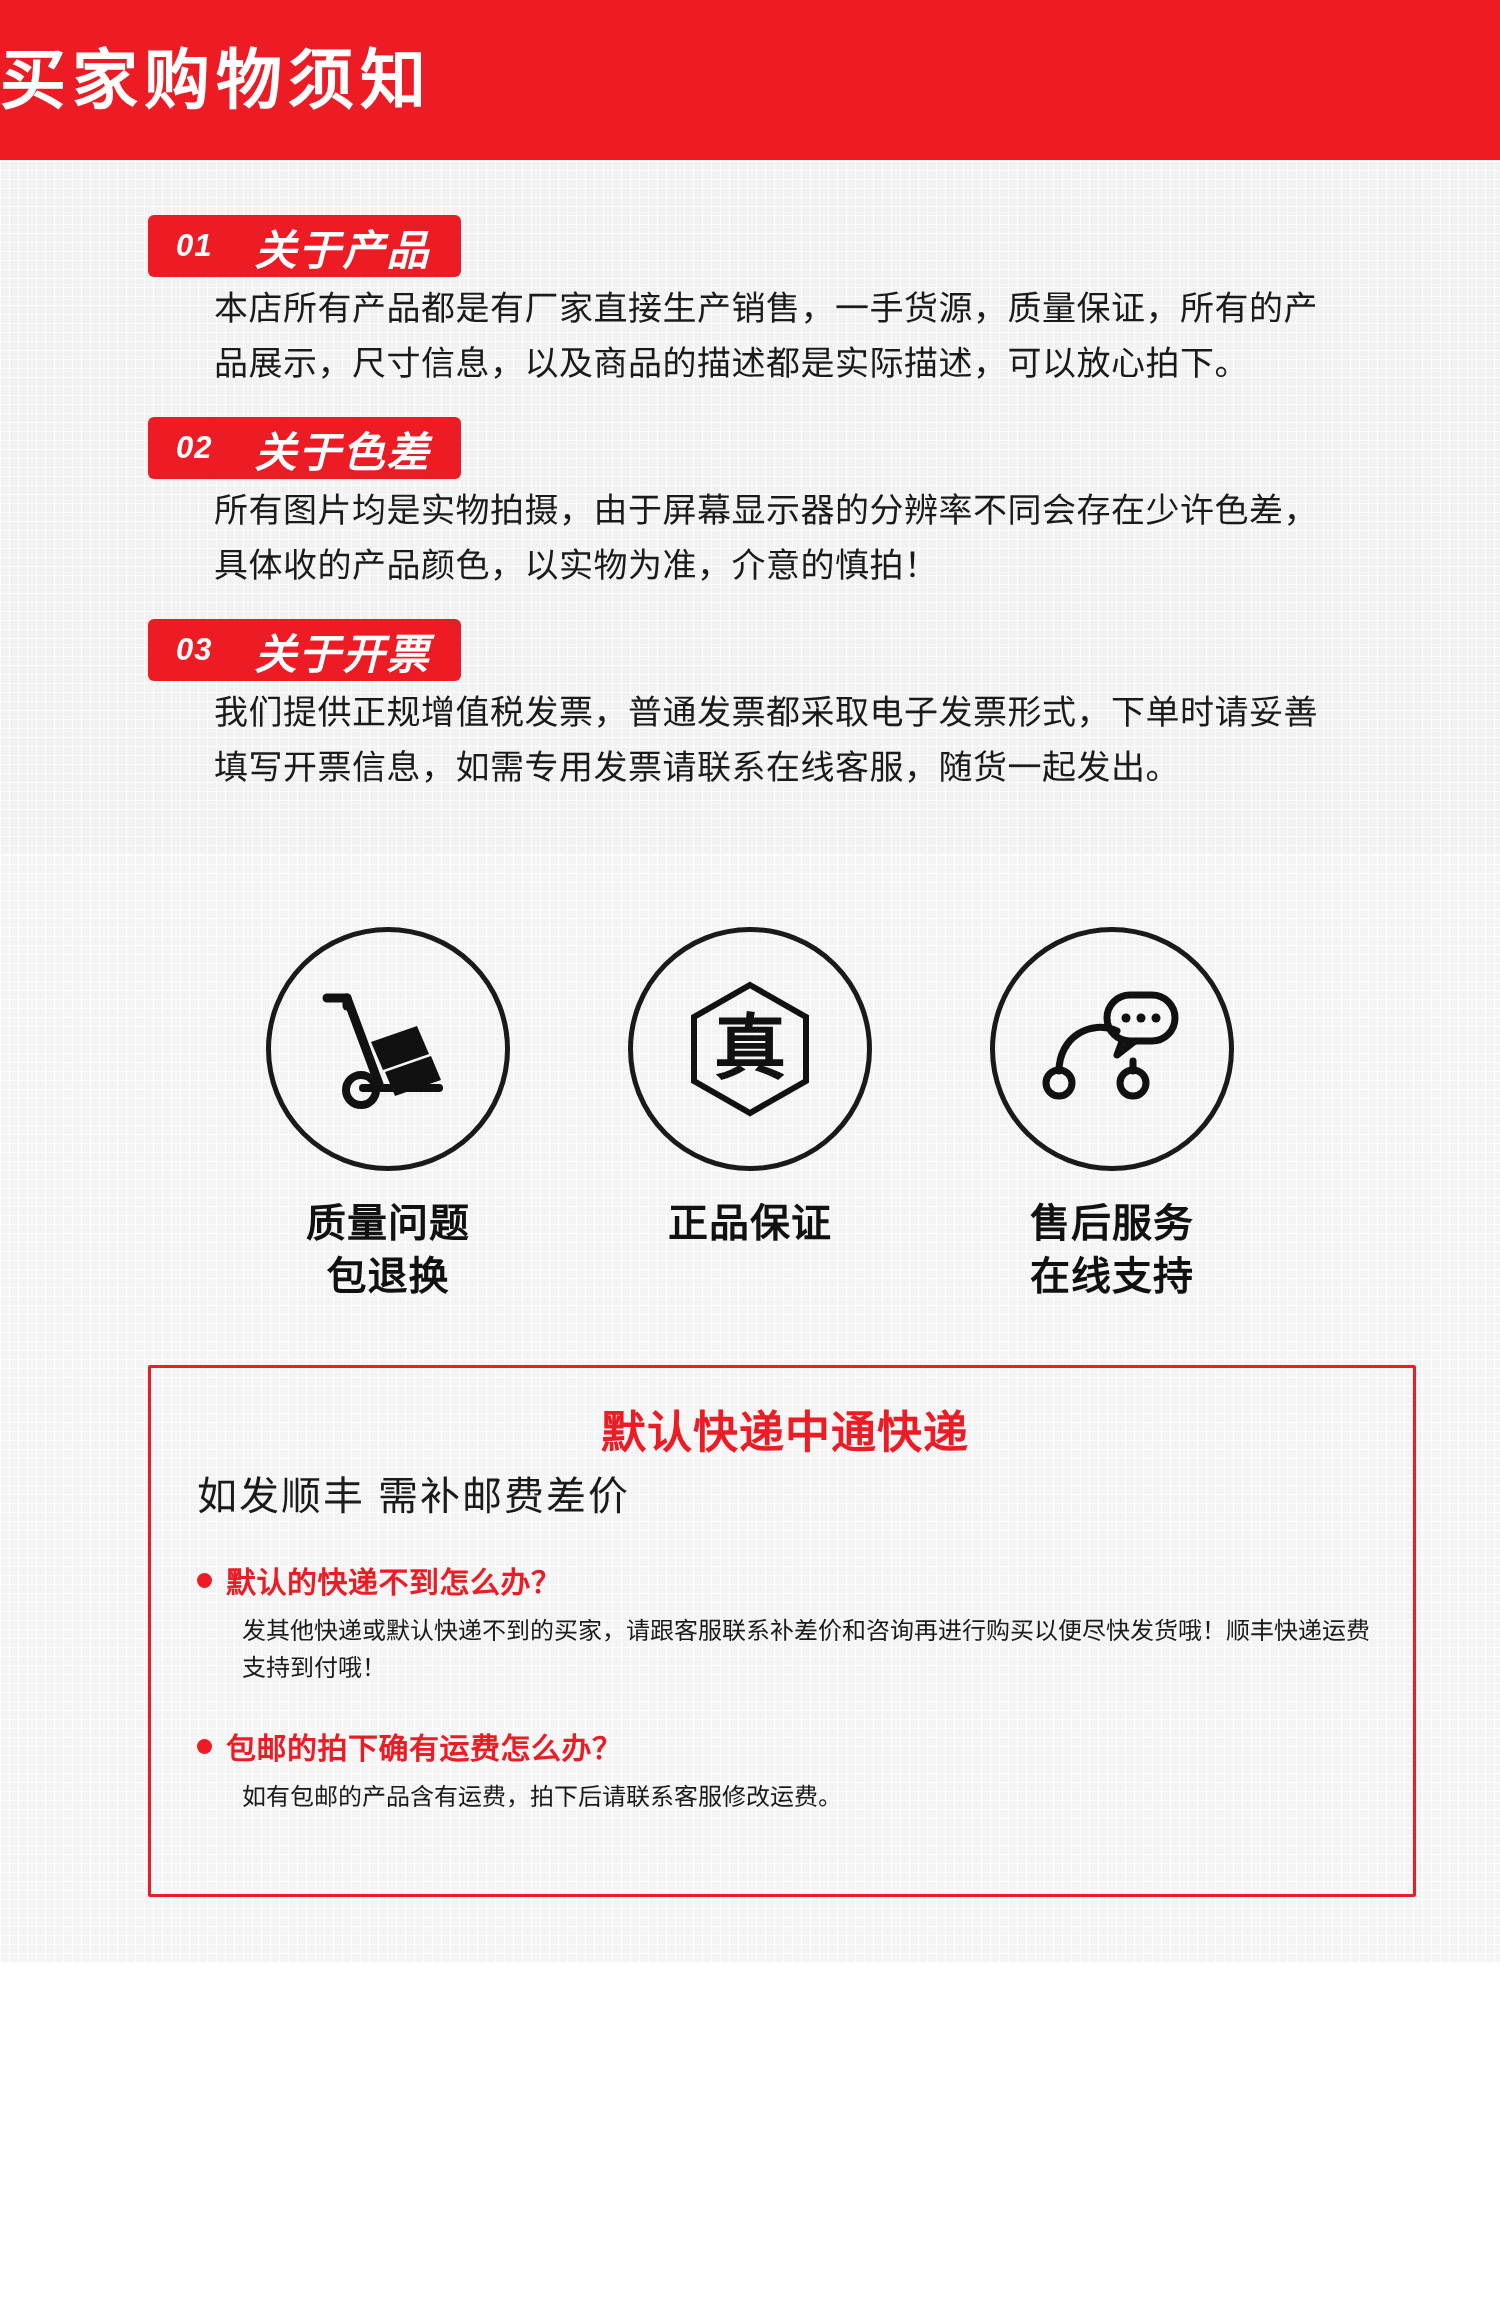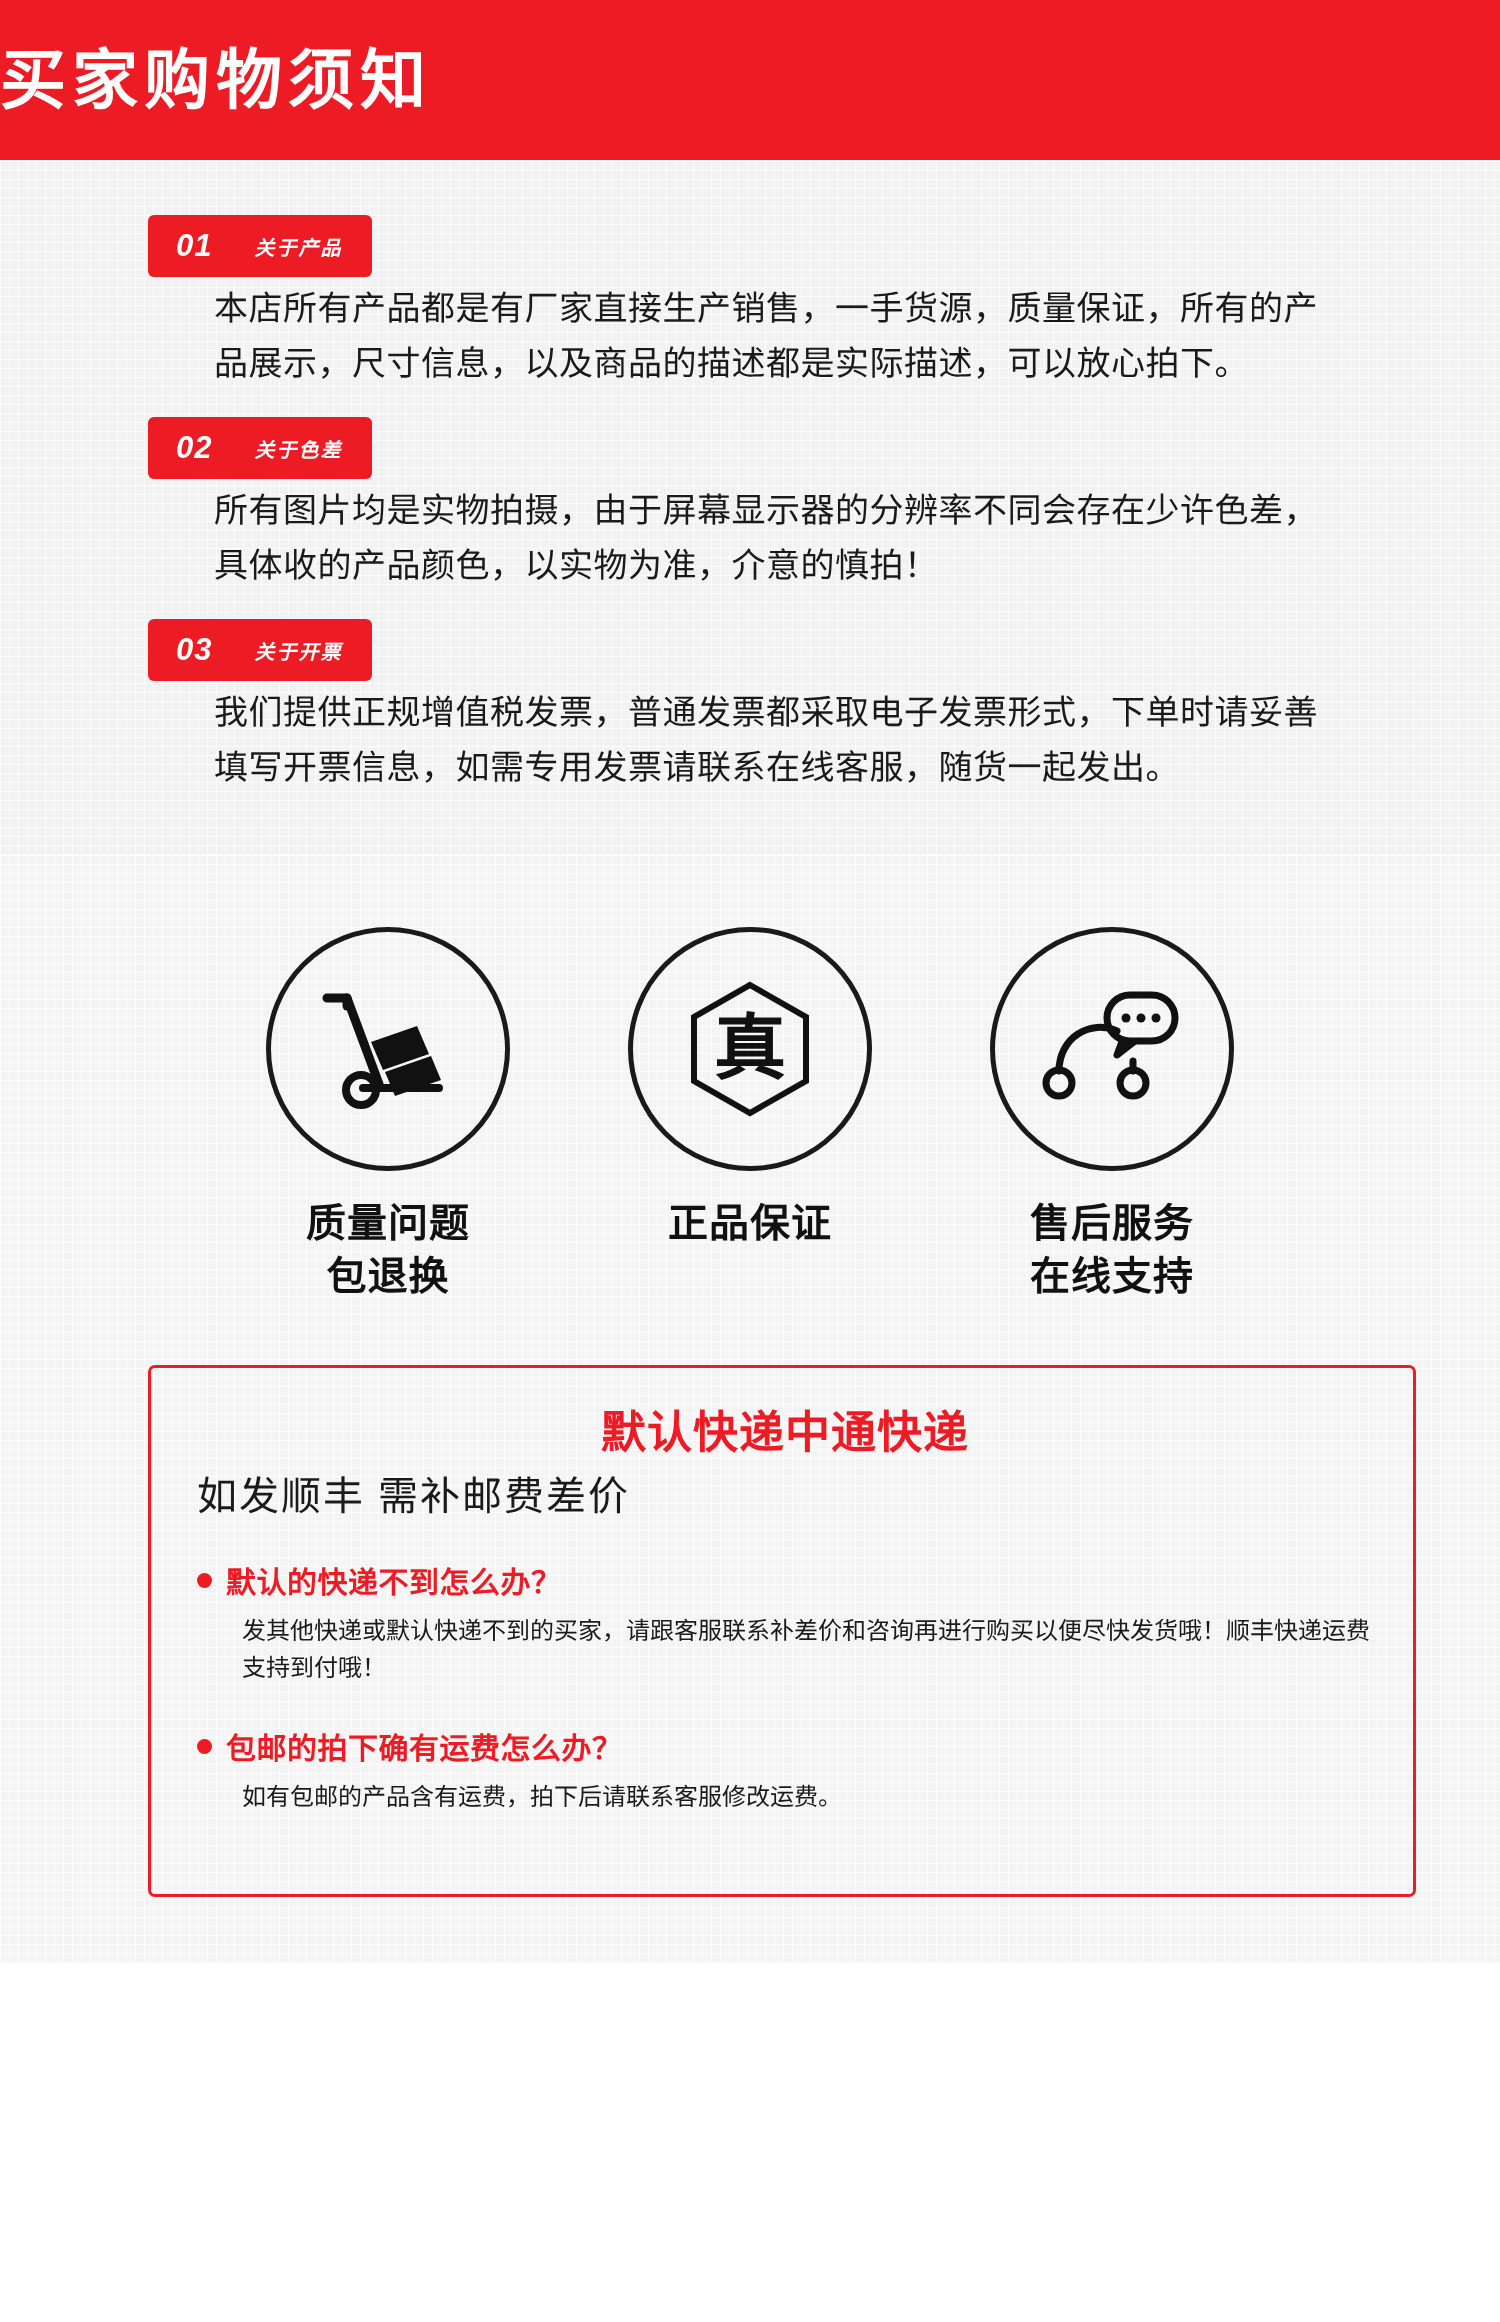--- a/index.html
+++ b/index.html
@@ -62,21 +62,21 @@
     border-radius: 6px;
     box-sizing: border-box;
     font-style: italic;
   }
   .tag .tag-num {
     font-size: 31px;
     font-weight: bold;
     letter-spacing: 1px;
   }
   .tag .tag-label {
-    font-size: 20px;
+    font-size: 42px;
     font-weight: bold;
     margin-left: 42px;
     letter-spacing: 2px;
   }
   .notice-text {
     margin-top: 4px;
     padding-left: 66px;
     padding-right: 10px;
     font-size: 34px;
     line-height: 1.62;
@@ -137,21 +137,21 @@
     line-height: 1.32;
     text-align: center;
     color: #111111;
     letter-spacing: 1px;
   }
 
   
   .ship-box {
     margin: 62px 84px 0 148px;
     border: 3px solid #ec1b24;
-    border-radius: 7px;
+    border-radius: 2px;
     padding: 38px 40px 44px 46px;
     box-sizing: border-box;
   }
   .ship-title {
     text-align: center;
     color: #ec1b24;
     font-size: 45px;
     font-weight: bold;
     letter-spacing: 1px;
     line-height: 1.2;

